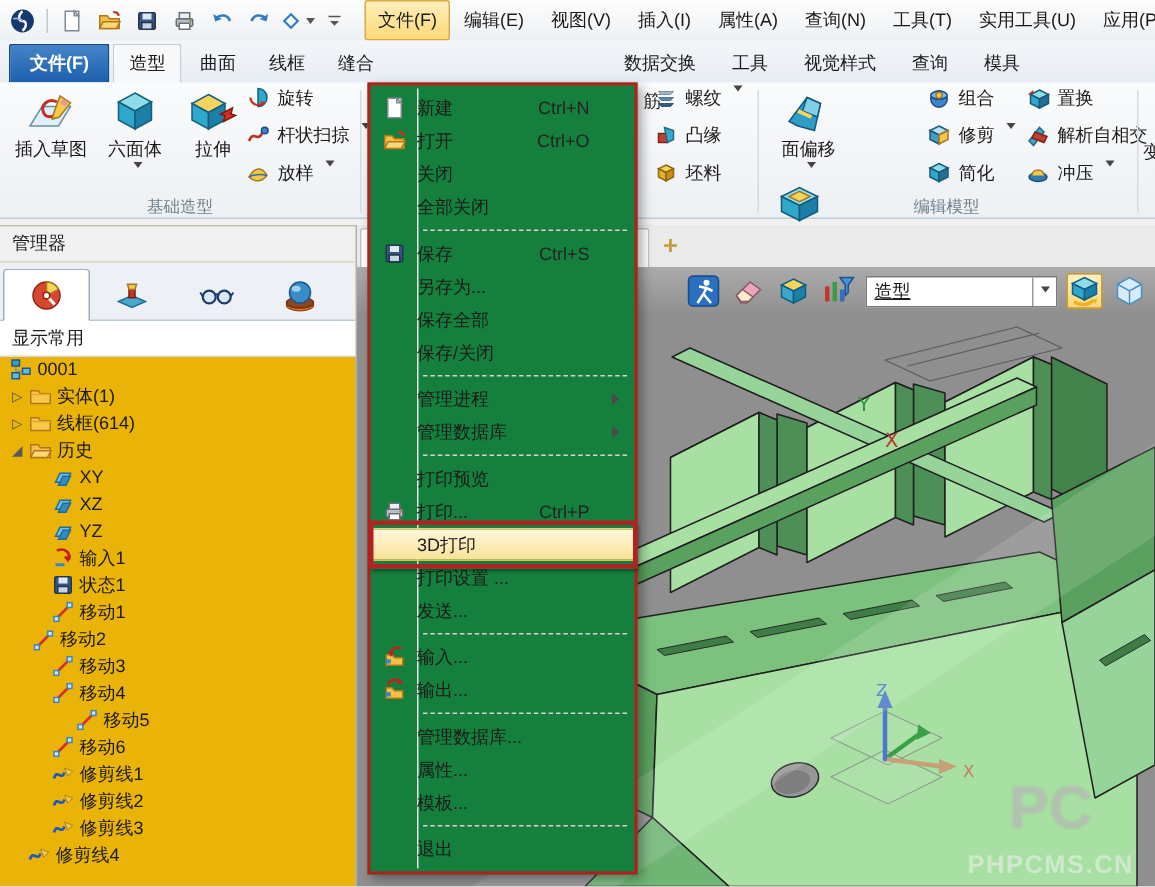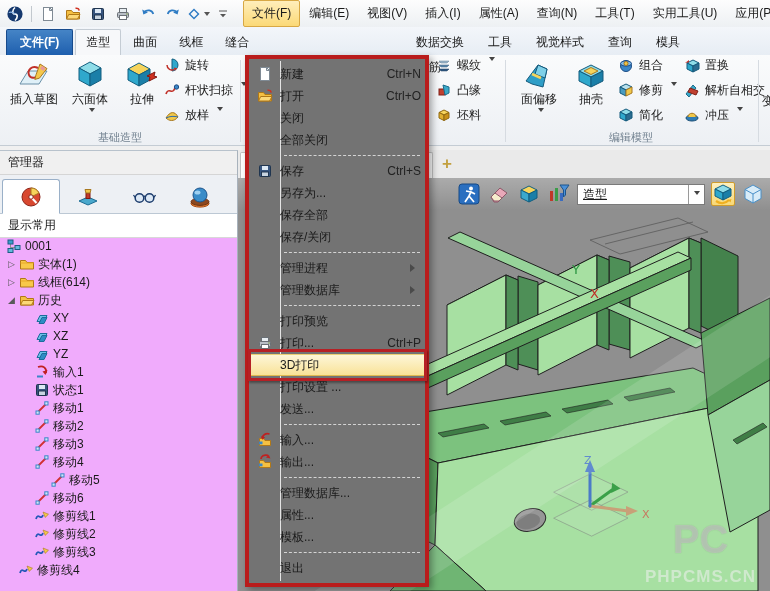--- a/index.html
+++ b/index.html
@@ -30,21 +30,21 @@
   
   #ribbon{position:absolute;left:0;top:55px;width:770px;height:90px;
     background:linear-gradient(#fafbfc,#edf0f4);border-bottom:1px solid #c4ccd4;}
   .rgroup-label{position:absolute;bottom:0;left:0;width:100%;text-align:center;font-size:11px;color:#71808f;}
   .big-btn{display:flex;flex-direction:column;align-items:center;padding-top:4px;}
   .big-btn .lbl{margin-top:2px;white-space:nowrap;}
   .small-btn{display:flex;align-items:flex-start;height:25px;gap:5px;white-space:nowrap;}
   .vsep{position:absolute;top:5px;bottom:3px;width:1px;background:#d6dbe1;}
   .caret-down{width:0;height:0;border:3px solid transparent;border-top:4px solid #444;display:inline-block;margin-left:3px;}
   
-  #manager{position:absolute;left:0;top:150px;width:238px;bottom:0;background:#f0abfc;
+  #manager{position:absolute;left:0;top:150px;width:238px;bottom:0;background:#eab308;
     border-top:1px solid #b8c2cc;border-right:1px solid #a8b2bc;box-sizing:border-box;}
   #mgr-header{height:23px;line-height:23px;padding-left:8px;background:#f0f0f0;border-bottom:1px solid #d5d5d5;}
   #mgr-tabs{height:38px;background:#edf0f4;border-bottom:1px solid #bcc8d4;display:flex;align-items:flex-end;padding-left:2px;}
   .mgr-tab{width:56px;height:33px;display:flex;align-items:center;justify-content:center;}
   .mgr-tab.active{background:#fff;border:1px solid #9ab0c8;border-bottom:1px solid #fff;
     border-radius:3px 3px 0 0;margin-bottom:-1px;}
   #mgr-filter{height:23px;line-height:23px;padding-left:8px;background:#fff;border-bottom:1px solid #d8d8d8;}
   #tree{position:absolute;top:86px;bottom:0;left:0;right:0;overflow:hidden;}
   .trow{height:18px;display:flex;align-items:center;}
   .trow .exp{width:13px;text-align:center;font-size:9px;color:#595959;flex:none;}
@@ -67,27 +67,27 @@
   #style-dd .dd-btn{width:15px;height:100%;border-left:1px solid #9a9a9a;display:flex;align-items:center;justify-content:center;}
   #canvas{flex:1;position:relative;background:#8f8f8f;overflow:hidden;}
   #canvas svg{position:absolute;left:0;top:0;}
   #watermark{position:absolute;right:14px;bottom:4px;text-align:center;pointer-events:none;}
   #wm-logo{font-size:40px;font-weight:bold;letter-spacing:0px;color:rgba(235,235,235,0.38);line-height:56px;
     text-shadow:0 0 1px rgba(120,120,120,0.5);}
   #wm-text{font-size:17px;font-weight:bold;color:rgba(240,240,240,0.55);letter-spacing:1px;}
   .wm-band{position:absolute;width:760px;height:52px;background:rgba(255,255,255,0.13);
     transform:rotate(-33deg);left:-60px;top:228px;pointer-events:none;}
   
-  #file-menu{position:absolute;left:245px;top:55px;width:176px;background:#737373;
-    border:4px solid #b91c1c;box-shadow:3px 3px 7px rgba(0,0,0,0.35);z-index:60;padding:4px 0;}
+  #file-menu{position:absolute;left:245px;top:55px;width:176px;background:#15803d;
+    border:2px solid #b91c1c;box-shadow:3px 3px 7px rgba(0,0,0,0.35);z-index:60;padding:4px 0;}
   #file-menu .gutter-line{position:absolute;left:31px;top:2px;bottom:2px;width:1px;background:#e4e4e4;}
   .menu-item{position:relative;height:22px;display:flex;align-items:center;}
   .menu-item .mi-icon{width:31px;flex:none;display:flex;align-items:center;justify-content:center;}
   .menu-item .mi-label{white-space:nowrap;}
-  .menu-item .mi-short{margin-left:auto;padding-right:4px;color:#222;}
+  .menu-item .mi-short{margin-left:auto;padding-right:30px;color:#222;}
   .menu-item .mi-sub{position:absolute;right:6px;width:0;height:0;border:4px solid transparent;border-left:5px solid #4a4a4a;}
   .menu-sep{border-top:1px dashed #d4d4d4;margin:4px 5px 4px 35px;height:0;}
   .menu-item.hl{background:linear-gradient(#fdf6d8,#f9e298);border-top:1px solid #eccf74;border-bottom:1px solid #e0b94e;height:20px;}
   .red-box{position:absolute;left:-1px;right:-2px;top:-6px;bottom:-6px;border:3px solid #b52025;
     box-shadow:1px 2px 2px rgba(0,0,0,0.35);z-index:5;pointer-events:none;}
 </style>
 </head>
 <body>
 
 <div id="window">
@@ -319,21 +319,21 @@
               <polygon points="8,3 13,5.5 8,8 3,5.5" fill="#f6d45c" stroke="#906810"></polygon>
               <polygon points="3,5.5 3,11 8,13.5 8,8" fill="#e0b030" stroke="#906810"></polygon>
               <polygon points="13,5.5 13,11 8,13.5 8,8" fill="#c89018" stroke="#906810"></polygon>
             </svg>
           </span>
           <span>坯料</span>
         </div>
       </div>
     <div class="vsep" style="left:505px;"></div>
     <div id="grp-edit" style="position:absolute;left:506px;top:0;width:250px;height:90px;">
-      <div id="grp-edit-big" style="position:absolute;left:4px;top:0;display:flex;">
+      <div id="grp-edit-big" style="position:absolute;left:4px;top:0;display:flex;flex-direction:column;">
           <div class="big-btn" style="width: 58px;">
             <span class="icon">
               <svg xmlns="http://www.w3.org/2000/svg" width="34" height="30" viewBox="0 0 34 30">
                 <path d="M4 22L16 6l9 4-4 18-11-3z" fill="#2f9ec7" stroke="#145a7c"></path>
                 <path d="M16 6l9 4-2 9-10-4z" fill="#7fd0e8" stroke="#145a7c"></path>
                 <path d="M10 15l9 4" stroke="#f6d45c" stroke-width="2.5"></path>
               </svg>
             </span>
             <div class="lbl">面偏移</div>
             <span class="caret-down"></span>
@@ -557,21 +557,21 @@
         <div class="trow" style="padding-left: 33px;">
           <span class="icon">
             <svg xmlns="http://www.w3.org/2000/svg" width="16" height="16" viewBox="0 0 16 16">
               <path d="M4.5 11.5l7-7" stroke="#d03030" stroke-width="1.8"></path>
               <rect x="2" y="11" width="3.2" height="3.2" fill="#cfe4f4" stroke="#3a86c8"></rect>
               <rect x="10.8" y="1.8" width="3.2" height="3.2" fill="#cfe4f4" stroke="#3a86c8"></rect>
             </svg>
           </span>
           <span class="tlabel">移动1</span>
         </div>
-        <div class="trow" style="padding-left: 33px;">
+        <div class="trow" style="padding-left: 20px; align-items: flex-end;">
           <span class="icon">
             <svg xmlns="http://www.w3.org/2000/svg" width="16" height="16" viewBox="0 0 16 16">
               <path d="M4.5 11.5l7-7" stroke="#d03030" stroke-width="1.8"></path>
               <rect x="2" y="11" width="3.2" height="3.2" fill="#cfe4f4" stroke="#3a86c8"></rect>
               <rect x="10.8" y="1.8" width="3.2" height="3.2" fill="#cfe4f4" stroke="#3a86c8"></rect>
             </svg>
           </span>
           <span class="tlabel">移动2</span>
         </div>
         <div class="trow" style="padding-left: 33px;">

